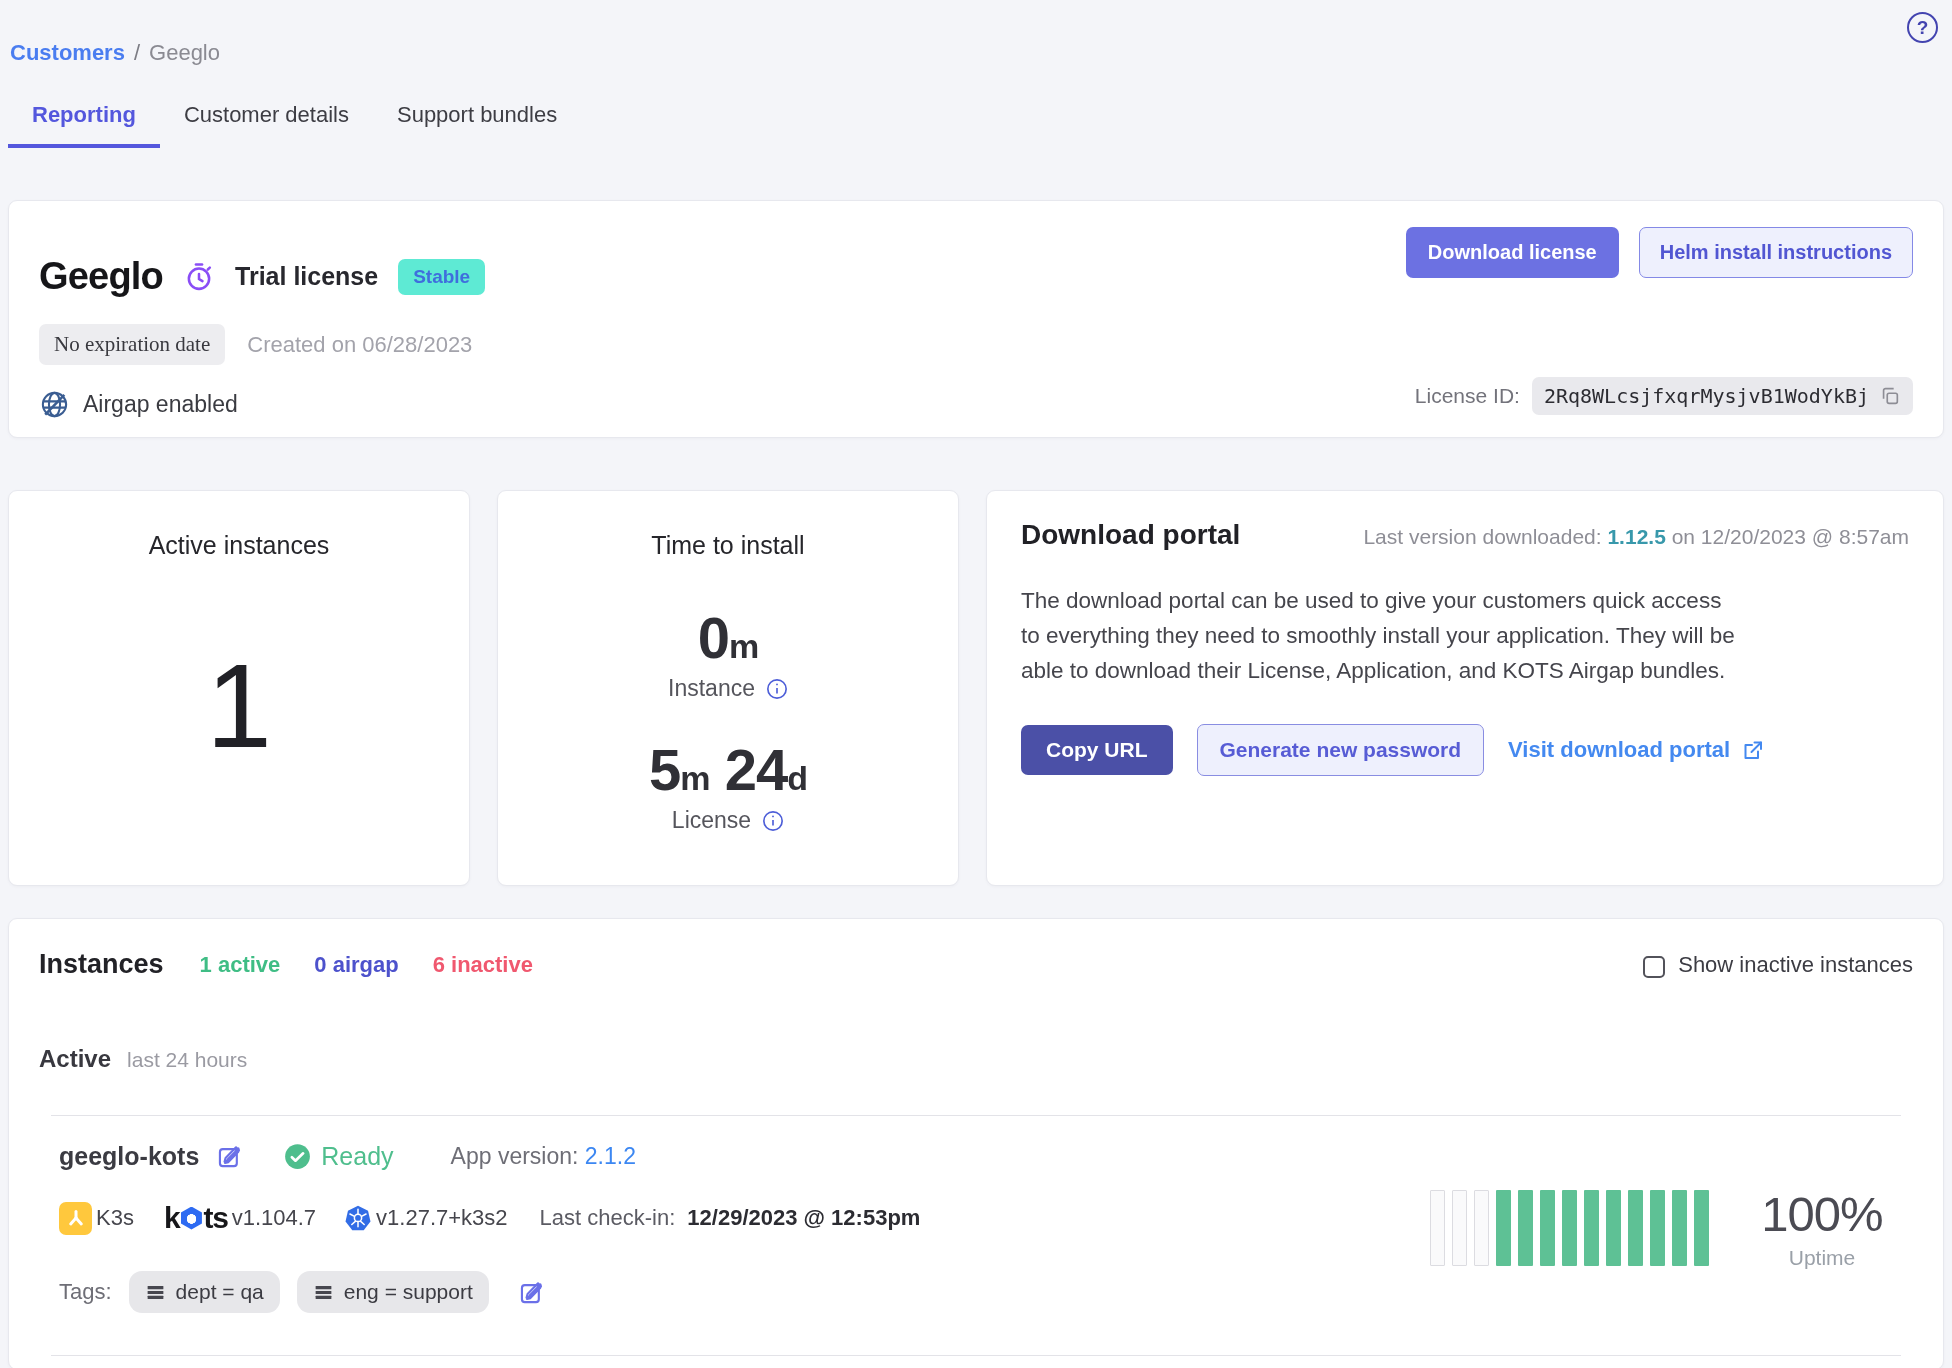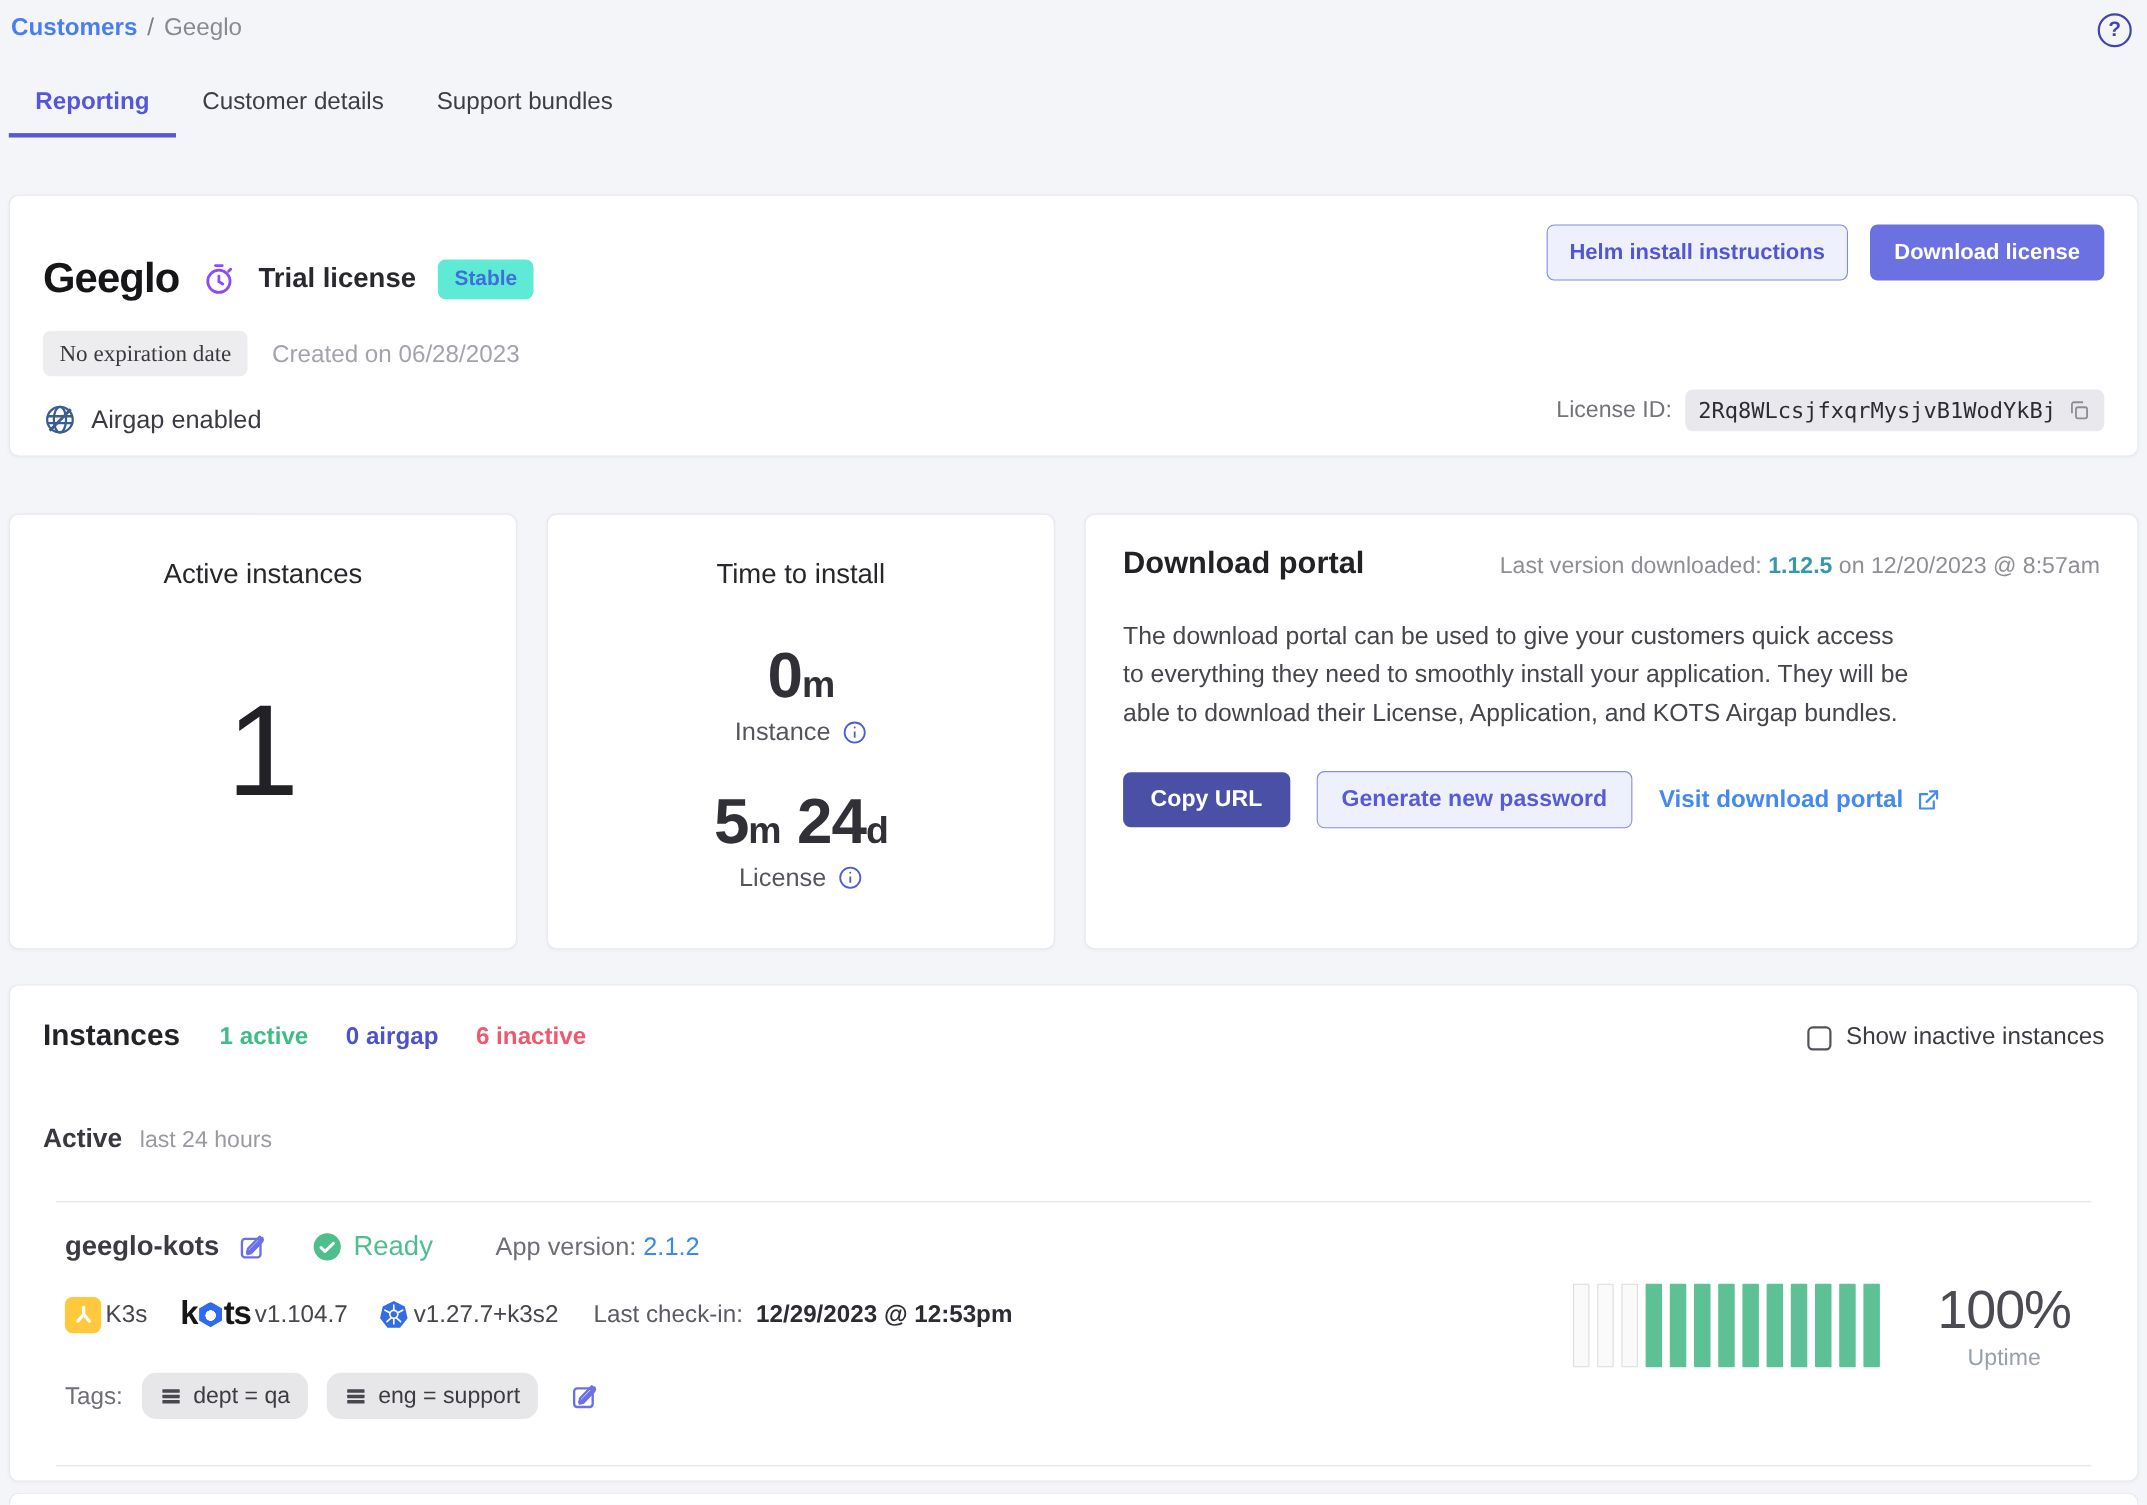--- a/index.html
+++ b/index.html
@@ -4,21 +4,21 @@
 <style>
   * { margin:0; padding:0; box-sizing:border-box; }
   html,body { width:1952px; height:1368px; overflow:hidden; }
   body {
     background:#f4f5f9;
     font-family:"Liberation Sans","DejaVu Sans",sans-serif;
     color:#2f2f36;
   }
   
   .topbar { display:flex; justify-content:space-between; align-items:flex-start; padding:12px 14px 0 10px; }
-  .breadcrumb { font-size:22px; display:flex; gap:9px; align-items:baseline; }
+  .breadcrumb { font-size:22px; display:flex; gap:9px; align-items:baseline;margin-top:28px; }
   .breadcrumb .bc-link { color:#4a7df0; font-weight:600; cursor:pointer; }
   .breadcrumb .bc-sep { color:#7c7c84; }
   .breadcrumb .bc-current { color:#8a8a92; }
   .help-circle {
     width:31px; height:31px; border:2px solid #4344b0; border-radius:50%;
     color:#4344b0; font-size:19px; font-weight:700; display:flex; align-items:center; justify-content:center;
     cursor:pointer;
   }
   
   .tabs { display:flex; margin:22px 0 0 8px; }
@@ -142,22 +142,22 @@
           <circle cx="12" cy="13.3" r="7.6"></circle>
           <path d="M12 9.8v3.7l2.6 1.6"></path>
           <path d="M9.7 2.6h4.6"></path>
           <path d="M18.6 6.4l1.5-1.4"></path>
         </svg>
       </span>
       <span class="license-type">Trial license</span>
       <span class="badge-stable">Stable</span>
     </div>
     <div class="hc-buttons">
+      <button class="btn btn-download">Download license</button>
       <button class="btn btn-helm">Helm install instructions</button>
-      <button class="btn btn-download">Download license</button>
     </div>
     <div class="hc-row2">
       <span class="chip-gray">No expiration date</span>
       <span class="created-text">Created on 06/28/2023</span>
     </div>
     <div class="hc-row3">
       <span class="icon">
         <svg width="31" height="31" viewBox="0 0 24 24" fill="none" stroke="#3a5d92" stroke-width="1.6">
           <circle cx="12" cy="12" r="9"></circle>
           <ellipse cx="12" cy="12" rx="4.3" ry="9"></ellipse>

